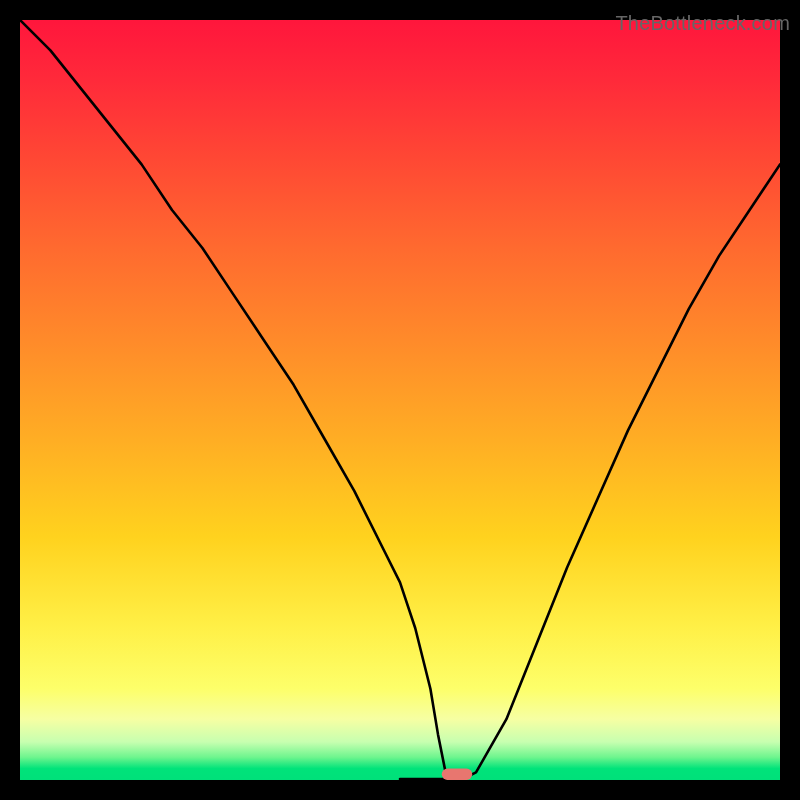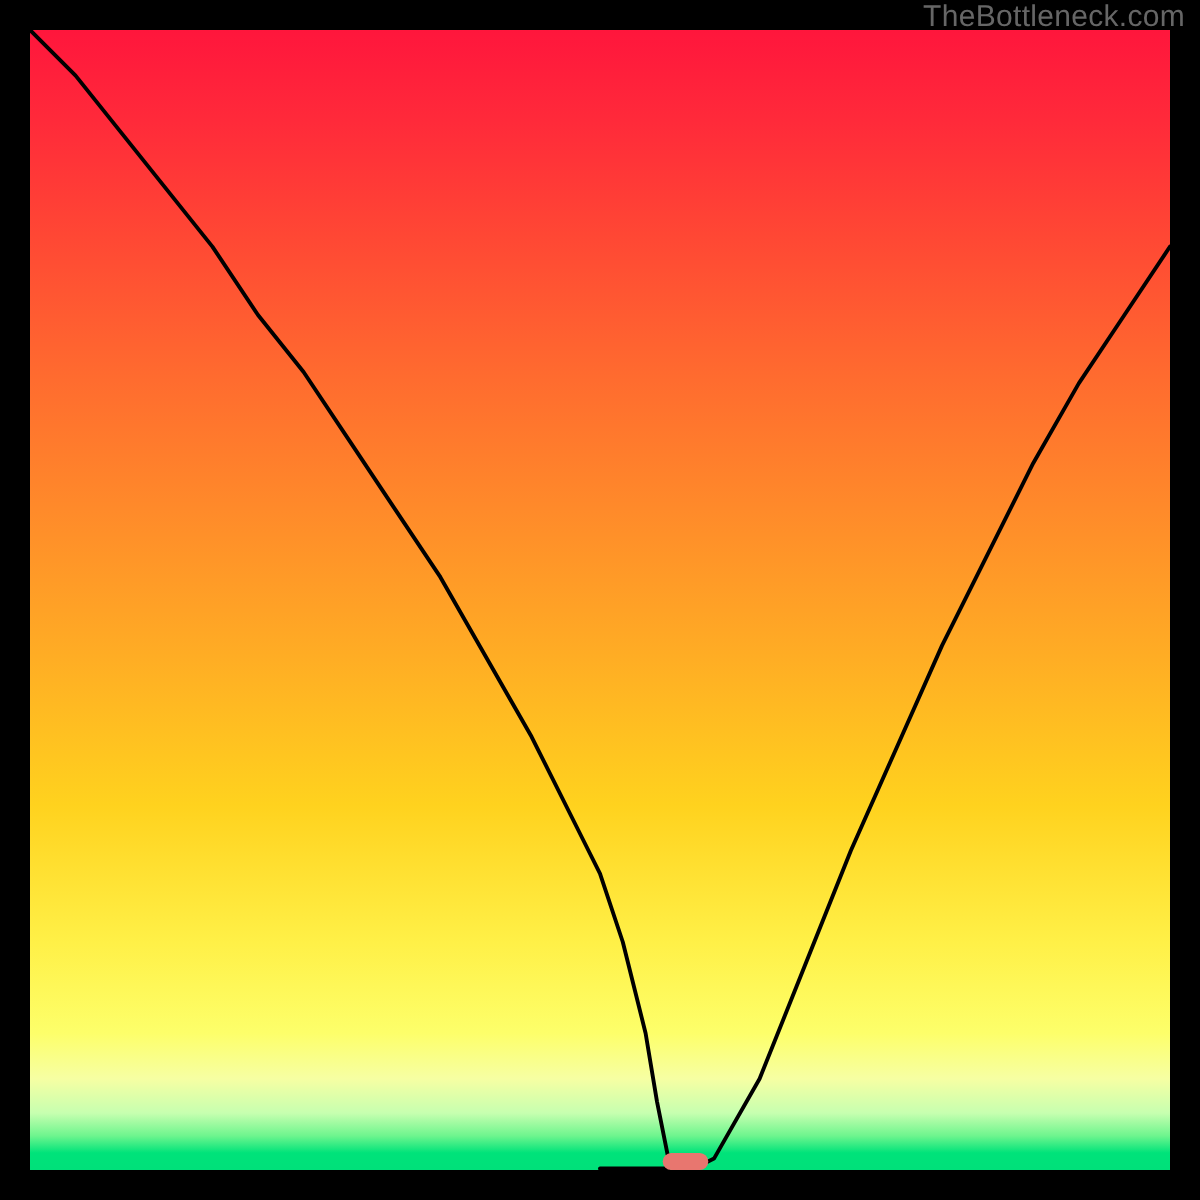--- a/index.html
+++ b/index.html
@@ -12,21 +12,21 @@
     font-family: Arial, Helvetica, sans-serif;
   }
   .frame {
     position: relative;
     width: 800px;
     height: 800px;
     background: #000;
   }
   .watermark {
     position: absolute;
-    top: 0;
+    top: 12px;
     right: 10px;
     color: #666;
     font-size: 20px;
     font-weight: 500;
     letter-spacing: 0.2px;
     z-index: 5;
   }
   .plot-area {
     position: absolute;
     left: 20px;

